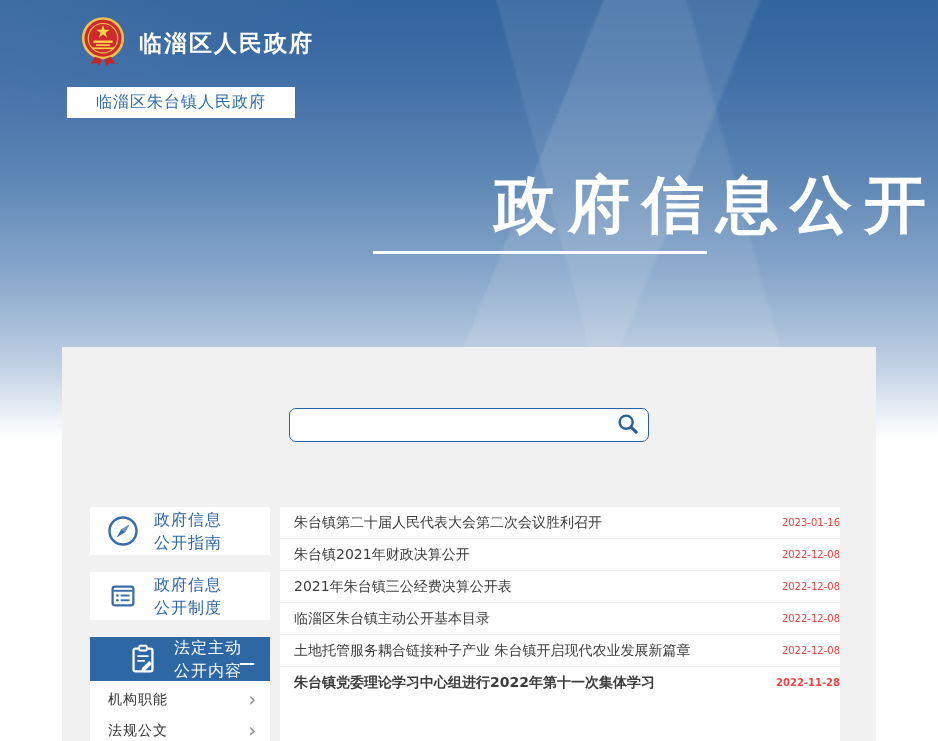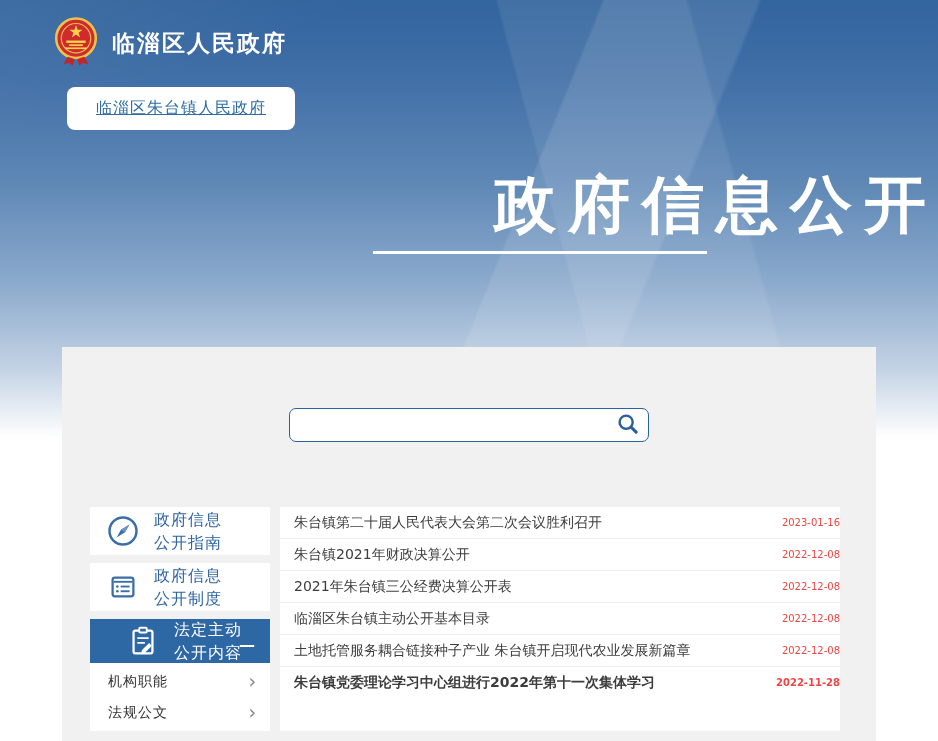--- a/index.html
+++ b/index.html
@@ -15,30 +15,29 @@
     overflow:hidden;
   }
   .hero::before{
     content:"";position:absolute;inset:0;
     background:
       linear-gradient(112deg,transparent 54%,rgba(255,255,255,.10) 54.3%,rgba(255,255,255,.10) 68%,transparent 68.4%),
       linear-gradient(75deg,transparent 58%,rgba(255,255,255,.08) 58.3%,rgba(255,255,255,.08) 76%,transparent 76.4%),
       linear-gradient(160deg,rgba(255,255,255,.06) 0%,transparent 18%);
   }
   .brand{
-    position:absolute;top:16px;left:53px;display:flex;align-items:center;gap:13px;cursor:pointer;
+    position:absolute;top:16px;left:80px;display:flex;align-items:center;gap:13px;cursor:pointer;
   }
   .gov-name{color:#fff;font-size:23px;font-weight:bold;letter-spacing:2px;}
   .sub-gov-btn{
-    position:absolute;top:87px;left:67px;width:228px;height:43px;
-    background:#fff;border:none;border-radius:8px;
+    position:absolute;top:87px;left:67px;width:228px;height:31px;
+    background:#fff;border:none;border-radius:0;
     color:#2e6da4;font-size:16px;letter-spacing:1px;
     display:flex;align-items:center;justify-content:center;cursor:pointer;
     font-family:inherit;
-    text-decoration:underline;
   }
   .page-title{
     position:absolute;top:163px;left:0;width:938px;text-align:right;
     color:#fff;font-size:62px;font-weight:bold;letter-spacing:12px;
     text-indent:12px;margin:0;
   }
   .title-underline{
     position:absolute;top:251px;left:373px;width:334px;height:3px;background:#fff;
   }
   
@@ -54,21 +53,21 @@
   }
   .search-box input{
     flex:1;border:none;outline:none;height:26px;font-size:14px;
     font-family:inherit;color:#333;background:transparent;
   }
   .search-btn{border:none;background:transparent;padding:0 2px;cursor:pointer;display:flex;align-items:center;}
   
   .content{display:flex;margin-top:65px;padding-left:28px;box-sizing:border-box;}
   .sidebar{width:180px;flex-shrink:0;}
   .side-card{
-    height:48px;background:#fff;margin-bottom:8px;
+    height:48px;background:#fff;margin-bottom:17px;
     display:flex;align-items:center;padding-left:16px;gap:14px;
     color:#2e64a4;font-size:16px;line-height:1.45;cursor:pointer;letter-spacing:1px;
   }
   .side-card.active{
     height:44px;background:#2e68a4;color:#fff;margin-bottom:0;position:relative;padding-left:36px;
   }
   .side-card .icon{display:flex;align-items:center;}
   .collapse-glyph{
     position:absolute;right:14px;top:14px;color:#fff;font-size:16px;font-weight:bold;
   }

